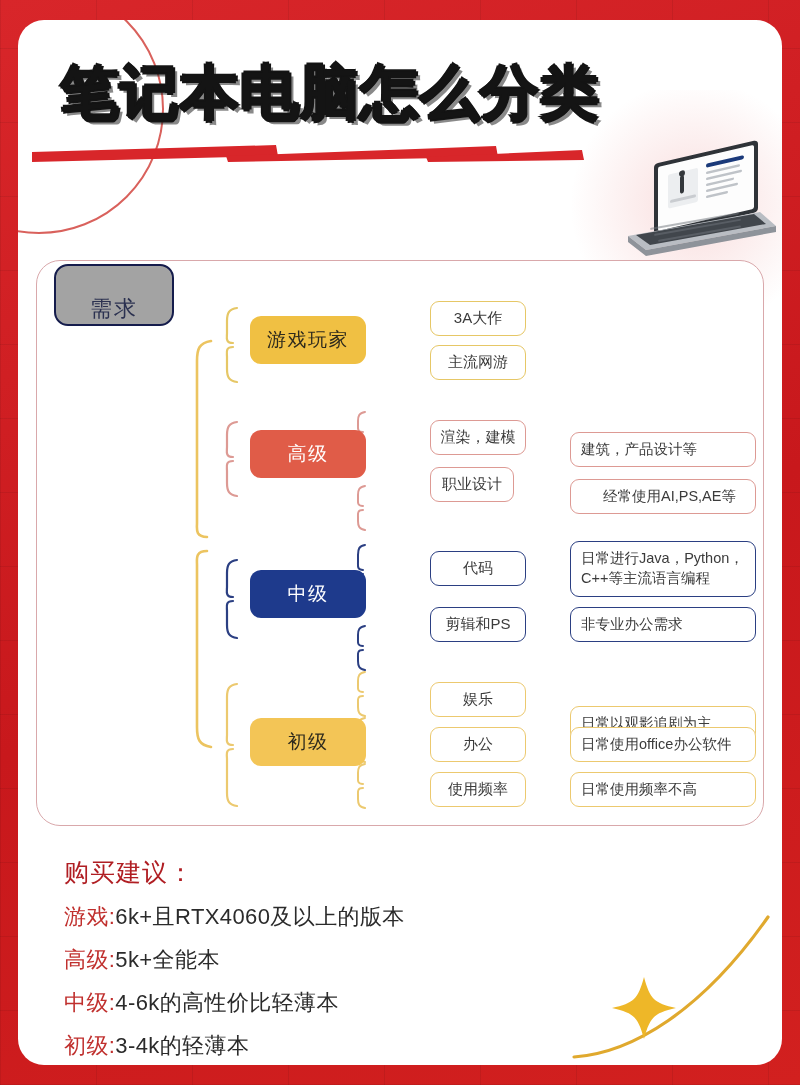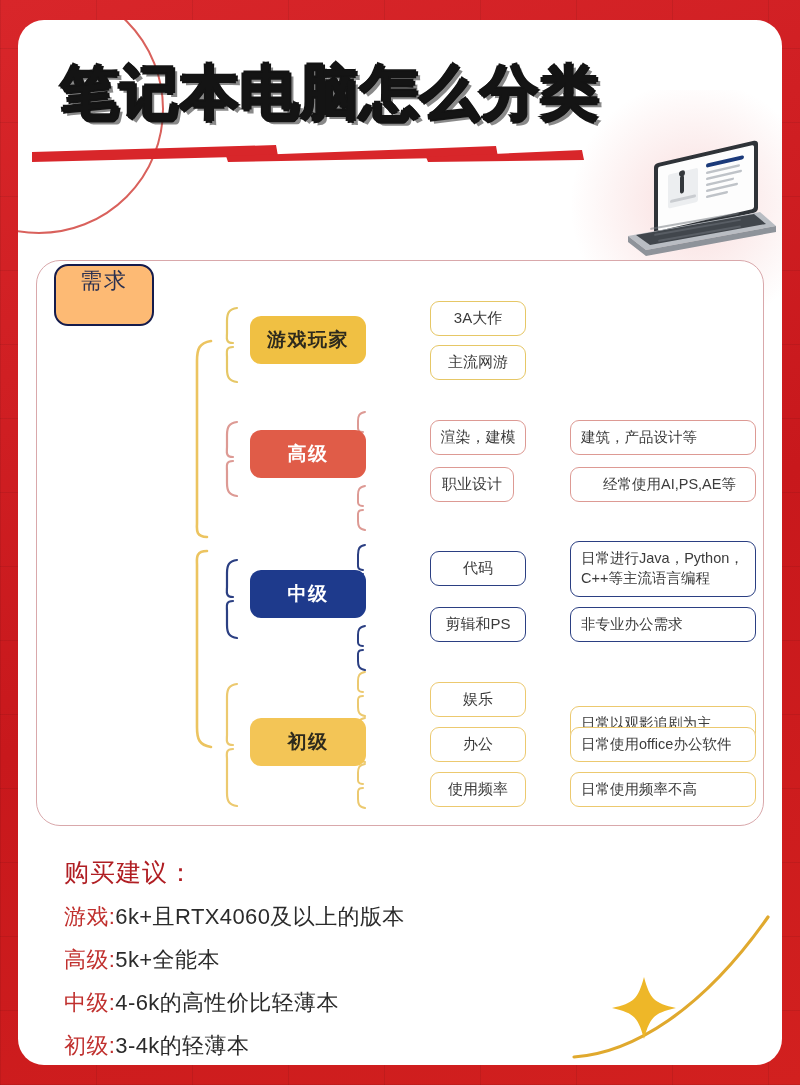--- a/index.html
+++ b/index.html
@@ -86,36 +86,36 @@
     border: 1.6px solid #d9a8ab;
     border-radius: 24px;
     background: #fff;
   }
   #mm-svg { position: absolute; left: 0; top: 0; width: 728px; height: 566px; }
 
   
   .node-root {
     position: absolute;
     left: 36px; top: 244px;
-    width: 100px; height: 62px;
+    width: 120px; height: 62px;
     border: 2.4px solid #151c4c;
     border-radius: 14px;
-    background: #fdba74;
-    display: flex; align-items: flex-start; justify-content: center;
+    background: #a3a3a3;
+    display: flex; align-items: flex-end; justify-content: center;
     font-size: 22px; color: #2b3150; font-weight: 500;
     letter-spacing: 2px;
   }
 
   
   .cat {
     position: absolute;
     width: 116px; height: 48px;
     border-radius: 11px;
     display: flex; align-items: center; justify-content: center;
-    font-size: 19px; font-weight: 700;
+    font-size: 19px; font-weight: 400;
     letter-spacing: 1.5px;
   }
   .cat.yellow { background: #f0c043; color: #2e2a1d; }
   .cat.red    { background: #e05c48; color: #ffffff; }
   .cat.navy   { background: #1e3a8c; color: #ffffff; }
   .cat.gold   { background: #f3c556; color: #2e2a1d; }
 
   
   .sub {
     position: absolute;
@@ -135,21 +135,21 @@
   
   .leaf {
     position: absolute;
     border-radius: 9px;
     background: #fff;
     display: flex; align-items: center;
     font-size: 14.5px; color: #3b3b3b;
     padding: 4px 10px;
     line-height: 1.35;
   }
-  .leaf.b-red  { border: 1.7px solid #dd9a94; }
+  .leaf.b-red  { border: 1.7px solid #dd9a94; margin-top: 12px; }
   .leaf.b-navy { border: 1.7px solid #2b3f82; }
   .leaf.b-gold { border: 1.7px solid #ecc96f; }
 
   
   #advice {
     position: absolute;
     left: 46px; top: 836px;
     width: 640px;
   }
   #advice-title {

